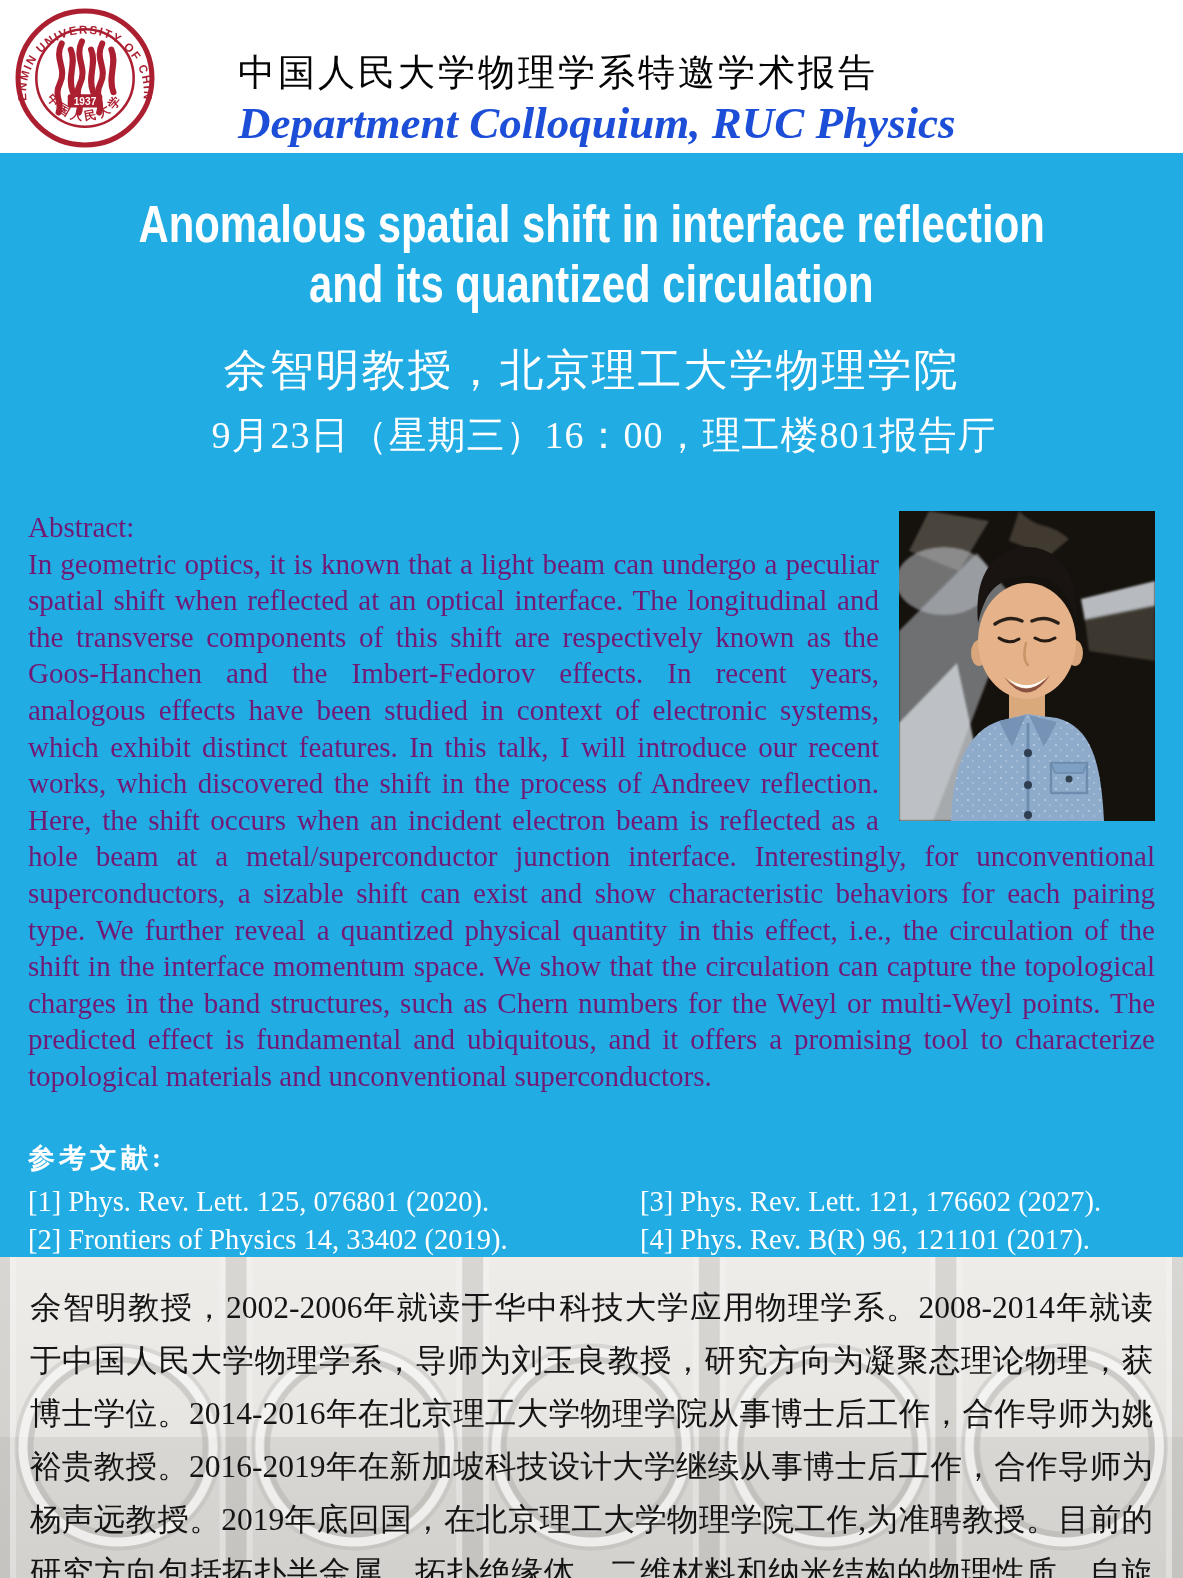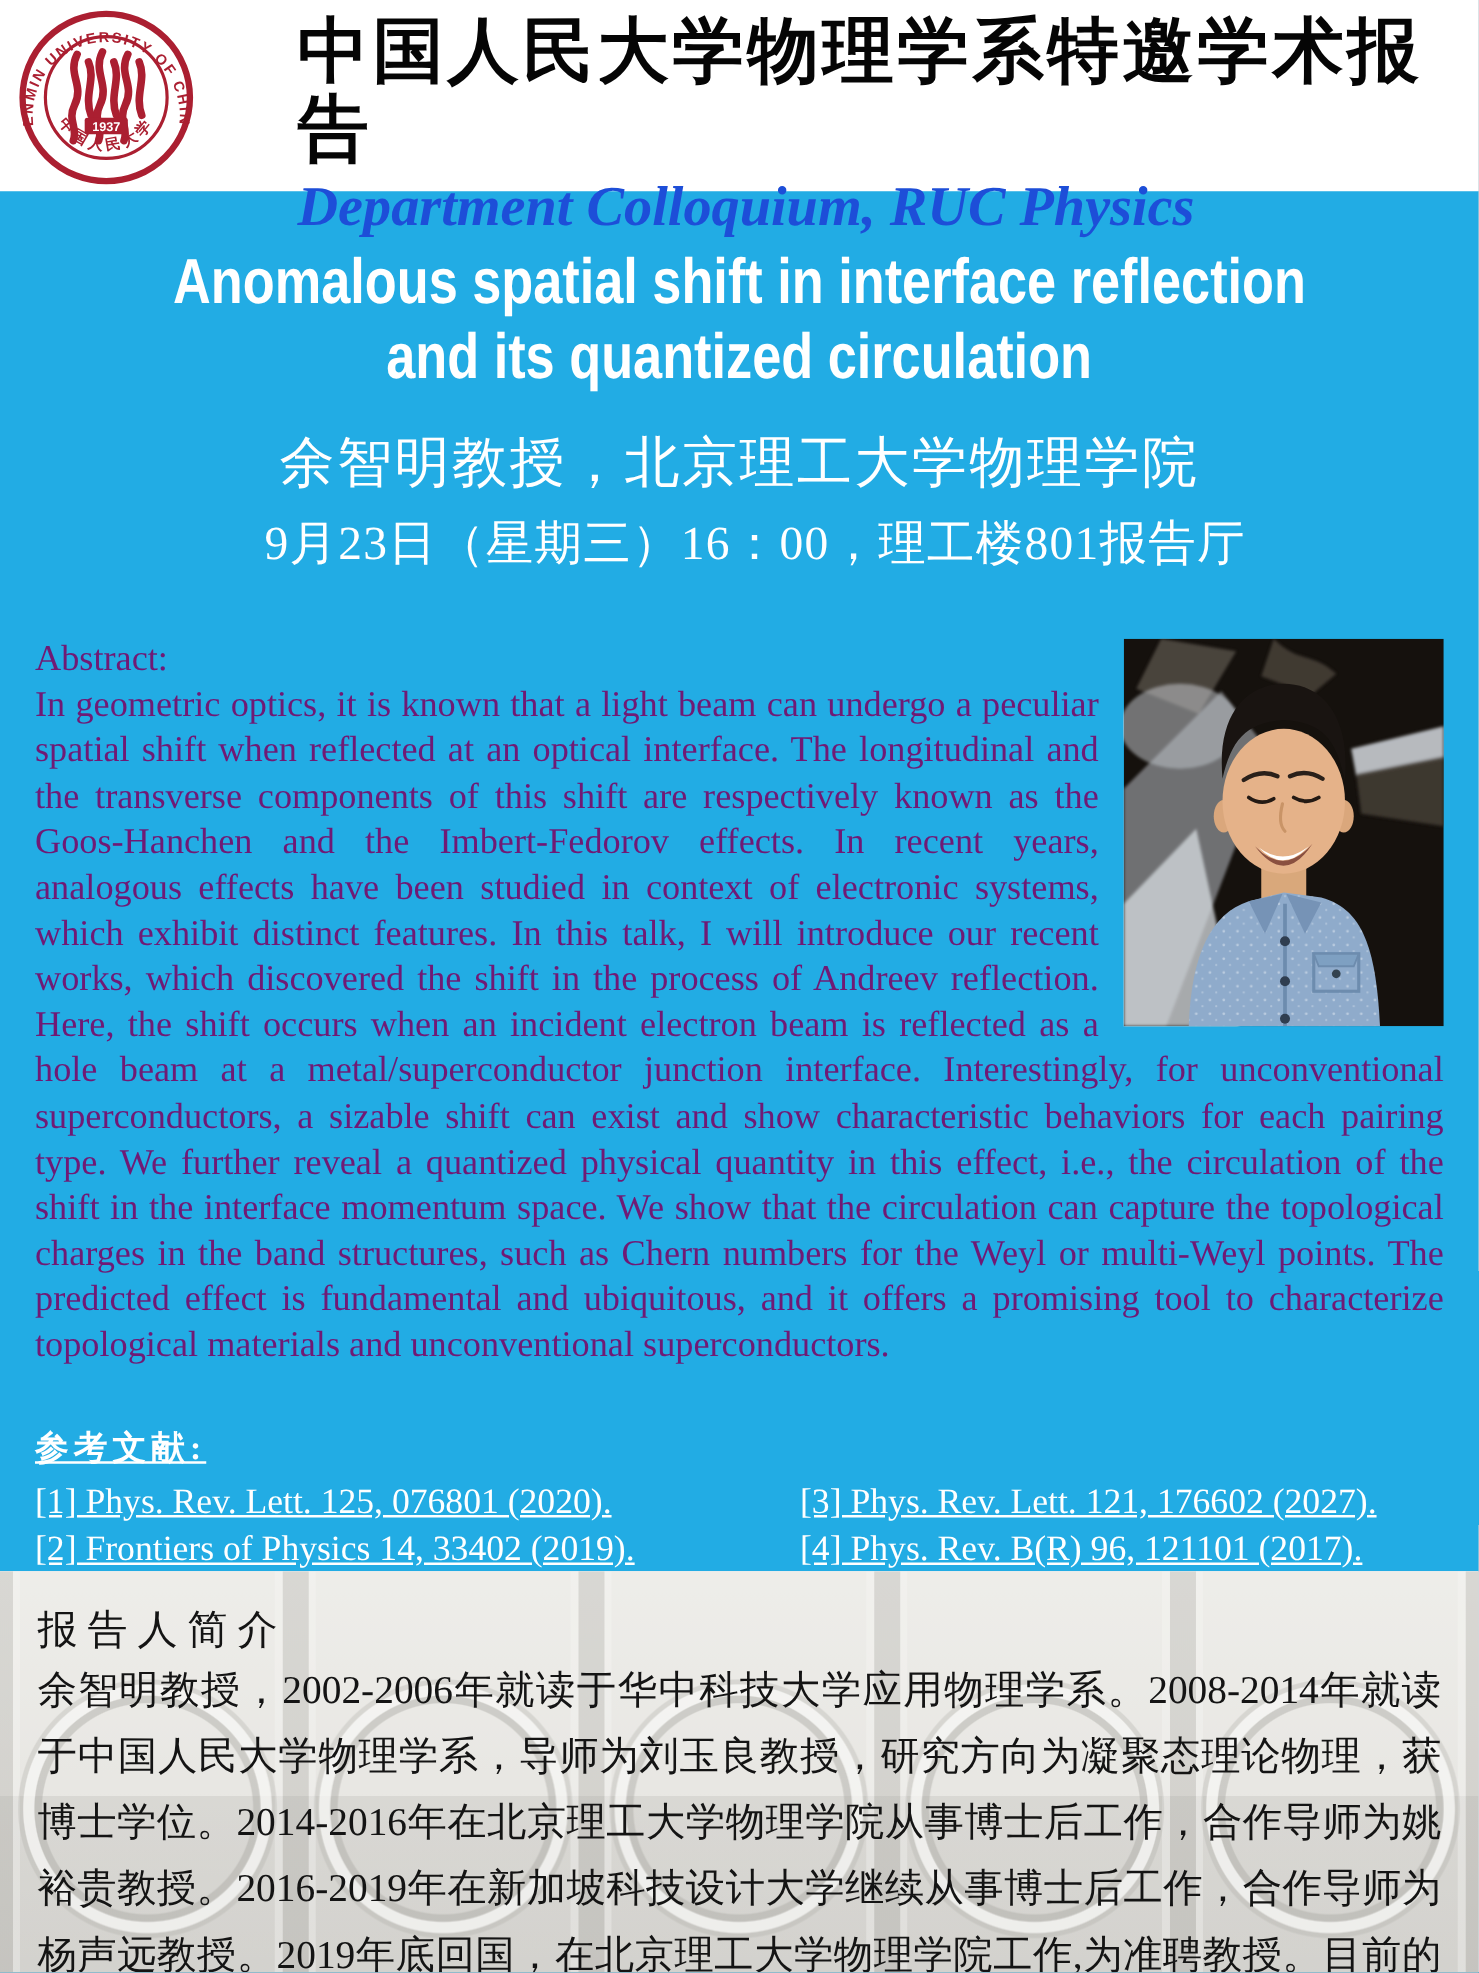--- a/index.html
+++ b/index.html
@@ -7,21 +7,21 @@
   .poster {
     width:1183px; height:1578px; margin:0 auto; background:#ffffff;
     position:relative; overflow:hidden;
   }
 
   
   .header { height:153px; background:#ffffff; display:flex; align-items:center; padding-left:14px; }
   .logo { width:142px; height:142px; flex:0 0 auto; margin-top:2px; }
   .header-titles { margin-left:82px; }
   .hdr-zh {
-    font-size:57px; font-weight:700; color:#050505; letter-spacing:3px;
+    font-size:37px; font-weight:400; color:#050505; letter-spacing:3px;
     font-family:"Liberation Serif","DejaVu Serif",serif; line-height:1.1;margin-top:47px;
   }
   .hdr-en {
     font-size:45px; font-weight:700; font-style:italic; color:#1d4ed8; margin-top:6px;
     font-family:"Liberation Serif","DejaVu Serif",serif; line-height:1.05;
   }
 
   
   .banner { height:1104px; background:#22ace4; overflow:hidden; padding-top:42px; color:#fff; }
   .talk-title { text-align:center; font-family:"Liberation Sans","DejaVu Sans",sans-serif; }
@@ -30,21 +30,21 @@
     transform:scaleX(0.82); transform-origin:50% 50%; letter-spacing:0px; white-space:nowrap;
   }
   .speaker-line { text-align:center; font-size:44px; letter-spacing:2px; margin-top:32px; line-height:48px; }
   .datetime-line { text-align:center; font-size:38px; letter-spacing:1px; margin-top:16px; line-height:48px;margin-left:25px; }
 
   .abstract-wrap { margin:50px 28px 0 28px; font-size:29px; line-height:36.6px; color:#701a75; }
   .speaker-photo { float:right; width:256px; height:310px; margin:2px 0 14px 20px; display:block; }
   .abstract-label { text-align:left; }
   .abstract-body { text-align:justify; }
 
-  .refs { margin:46px 28px 0 28px;text-decoration:underline; }
+  .refs { margin:46px 28px 0 28px; }
   .refs-heading { font-size:27px; font-weight:700; letter-spacing:4px; line-height:34px; margin-bottom:8px; }
   .refs-cols { display:flex; }
   .refs-col { width:612px; }
   .refs-col:last-child { width:auto; }
   .ref-item { font-size:28.5px; line-height:38px; white-space:nowrap; }
 
   
   .bio { height:321px; position:relative; overflow:hidden; background:#eceae7; }
   .bio-bg {
     position:absolute; inset:0; opacity:0.6;
@@ -178,18 +178,17 @@
           <div class="ref-item">[3] Phys. Rev. Lett. 121, 176602 (2027).</div>
           <div class="ref-item">[4] Phys. Rev. B(R) 96, 121101 (2017).</div>
         </div>
       </div>
     </div>
   </section>
 
   <section class="bio">
     <div class="bio-bg"></div>
     <div class="bio-content">
-      <div class="bio-heading">报告人简介</div>
       <div class="bio-body">余智明教授，2002-2006年就读于华中科技大学应用物理学系。2008-2014年就读于中国人民大学物理学系，导师为刘玉良教授，研究方向为凝聚态理论物理，获博士学位。2014-2016年在北京理工大学物理学院从事博士后工作，合作导师为姚裕贵教授。2016-2019年在新加坡科技设计大学继续从事博士后工作，合作导师为杨声远教授。2019年底回国，在北京理工大学物理学院工作,为准聘教授。目前的研究方向包括拓扑半金属，拓扑绝缘体，二维材料和纳米结构的物理性质，自旋和能谷电子学，量子输运等。</div>
     </div>
   </section>
 
 </div>
 
 </body></html>

